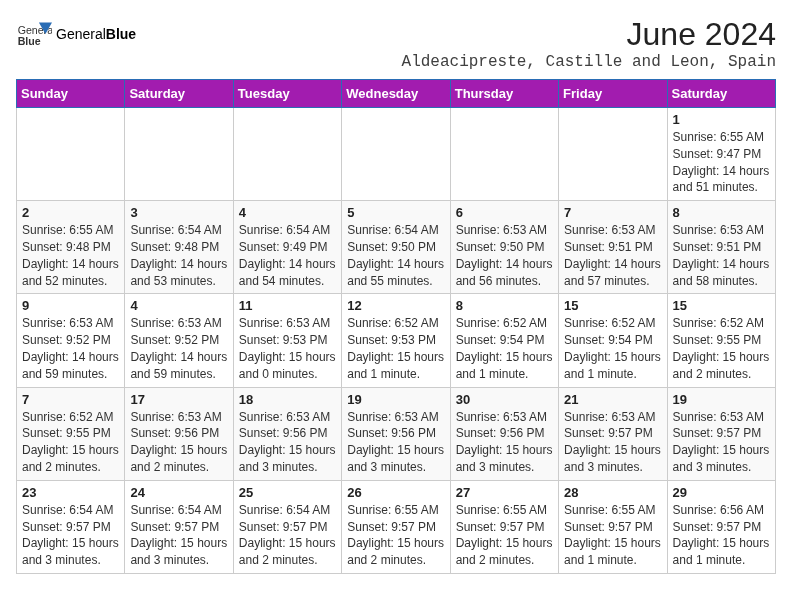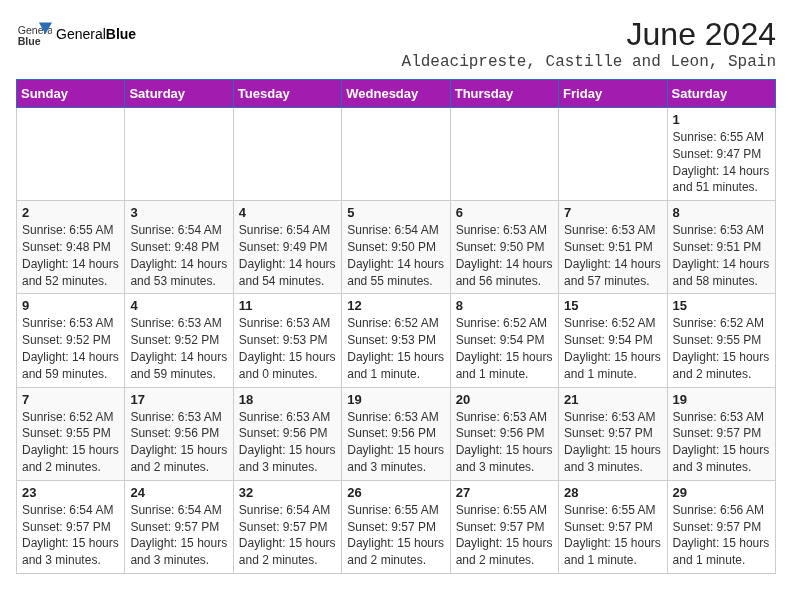--- a/index.html
+++ b/index.html
@@ -256,21 +256,21 @@
 and 3 minutes.</div>
         </td>
         <td>
           <div class="day-number">19</div>
           <div class="day-info" style="white-space: pre-line;">Sunrise: 6:53 AM
 Sunset: 9:56 PM
 Daylight: 15 hours
 and 3 minutes.</div>
         </td>
         <td>
-          <div class="day-number">20</div>
+          <div class="day-number">30</div>
           <div class="day-info" style="white-space: pre-line;">Sunrise: 6:53 AM
 Sunset: 9:56 PM
 Daylight: 15 hours
 and 3 minutes.</div>
         </td>
         <td>
           <div class="day-number">21</div>
           <div class="day-info" style="white-space: pre-line;">Sunrise: 6:53 AM
 Sunset: 9:57 PM
 Daylight: 15 hours
@@ -293,21 +293,21 @@
 and 3 minutes.</div>
         </td>
         <td>
           <div class="day-number">24</div>
           <div class="day-info" style="white-space: pre-line;">Sunrise: 6:54 AM
 Sunset: 9:57 PM
 Daylight: 15 hours
 and 3 minutes.</div>
         </td>
         <td>
-          <div class="day-number">32</div>
+          <div class="day-number">25</div>
           <div class="day-info" style="white-space: pre-line;">Sunrise: 6:54 AM
 Sunset: 9:57 PM
 Daylight: 15 hours
 and 2 minutes.</div>
         </td>
         <td>
           <div class="day-number">26</div>
           <div class="day-info" style="white-space: pre-line;">Sunrise: 6:55 AM
 Sunset: 9:57 PM
 Daylight: 15 hours

